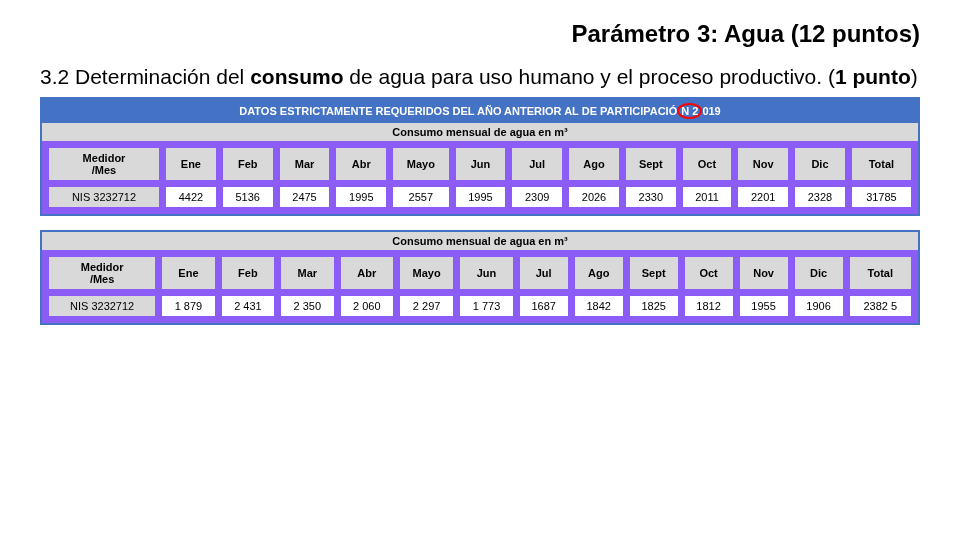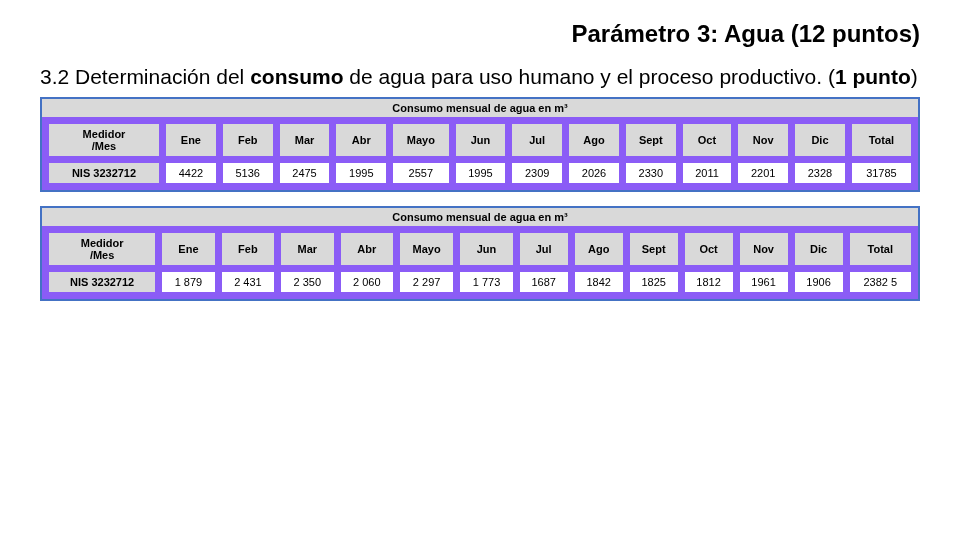--- a/index.html
+++ b/index.html
@@ -48,21 +48,21 @@
       text-align: center;
       font-size: 11px;
       padding: 4px 3px;
     }
     table.data-table th {
       background: #d9d9d9;
       font-weight: bold;
     }
     table.data-table td:first-child {
       background: #d9d9d9;
-      font-weight: bold;
+      font-weight: normal;
     }
     .highlight-circle {
       display: inline-block;
       border: 2px solid red;
       border-radius: 50%;
       padding: 0 2px;
     }
     .section-wrapper {
       border: 2px solid #4472c4;
       margin-bottom: 14px;
@@ -71,20 +71,23 @@
 </head>
 <body>
 
 <h1>Parámetro 3: Agua (12 puntos)</h1>
 
 <p class="subtitle">
   <span>3.2 Determinación del </span><span class="bold">consumo</span><span> de agua para uso humano y el proceso productivo. (</span><span class="bold">1 punto</span><span>)</span>
 </p>
 
 <div class="section-wrapper">
+  <div class="header-row-blue">
+    DATOS ESTRICTAMENTE REQUERIDOS DEL AÑO ANTERIOR AL DE PARTICIPACIÓ<span class="highlight-circle">N 2</span>019
+  </div>
   <div class="sub-header-gray">Consumo mensual de agua en m³</div>
   <table class="data-table">
     <thead>
       <tr>
         <th>Medidor<br>/Mes</th>
         <th>Ene</th>
         <th>Feb</th>
         <th>Mar</th>
         <th>Abr</th>
         <th>Mayo</th>
@@ -146,19 +149,19 @@
           <td>1 879</td>
           <td>2 431</td>
           <td>2 350</td>
           <td>2 060</td>
           <td>2 297</td>
           <td>1 773</td>
           <td>1687</td>
           <td>1842</td>
           <td>1825</td>
           <td>1812</td>
-          <td>1961</td>
+          <td>1955</td>
           <td>1906</td>
           <td>2382 5</td>
         </tr>
       </tbody>
   </table>
 </div>
 
 </body></html>

